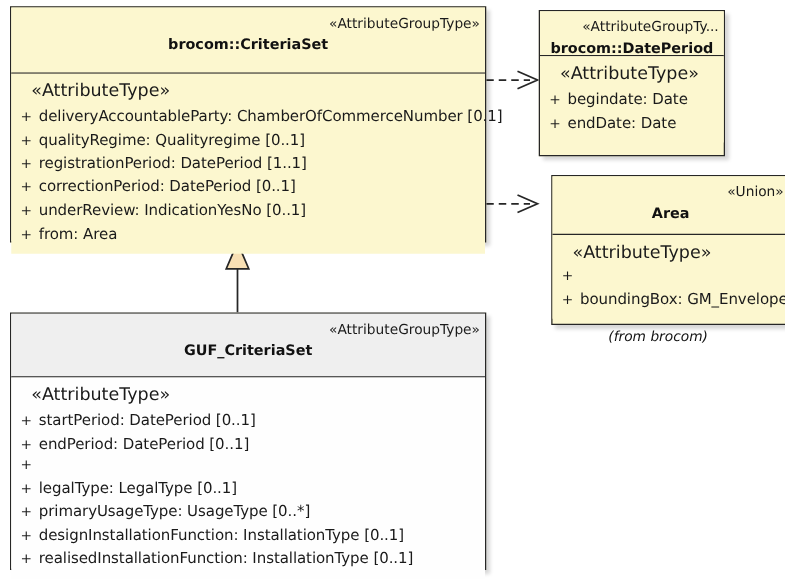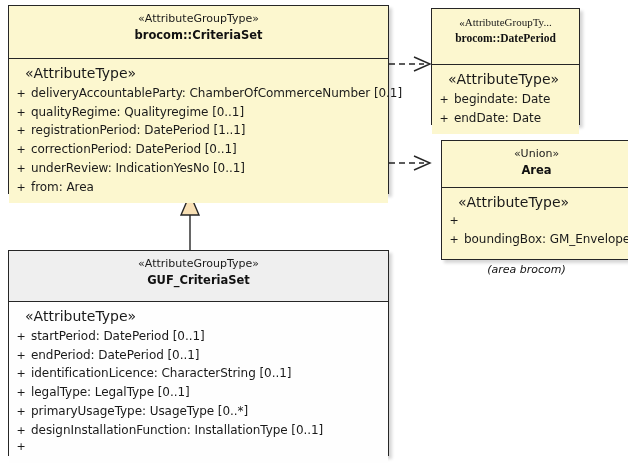--- a/index.html
+++ b/index.html
@@ -68,20 +68,21 @@
     overflow: hidden;
   }
   .stereotype {
     display: block;
     font-size: 11px;
     font-weight: normal;
     color: #1a1a1a;
     white-space: nowrap;
     overflow: hidden;
     text-overflow: clip;
+    text-align: right;
   }
   .class-name {
     display: block;
     font-size: 11.5px;
     font-weight: bold;
     color: #111111;
     white-space: nowrap;
     margin-top: 1px;
   }
 
@@ -176,21 +177,21 @@
         <span class="attr-text">underReview: IndicationYesNo [0..1]</span>
       </div>
       <div class="attr-row">
         <span class="attr-vis">+</span>
         <span class="attr-text">from: Area</span>
       </div>
     </div>
   </div>
 
   <div class="uml-class yellow" style="left:431px; top:8px; width:149px; height:117px;">
-    <div class="class-header" style="height:56px;font-family:Liberation Serif, serif;">
+    <div class="class-header" style="height:36px;">
       <span class="stereotype">«AttributeGroupTy...</span>
       <span class="class-name">brocom::DatePeriod</span>
     </div>
     <div class="class-body">
       <span class="group-stereotype">«AttributeType»</span>
 
       <div class="attr-row">
         <span class="attr-vis">+</span>
         <span class="attr-text">begindate: Date</span>
       </div>
@@ -212,53 +213,53 @@
       <div class="attr-row">
         <span class="attr-vis">+</span>
       </div>
       <div class="attr-row">
         <span class="attr-vis">+</span>
         <span class="attr-text">boundingBox: GM_Envelope</span>
       </div>
     </div>
   </div>
 
-  <div class="note-caption" style="left:431px; top:263px; width:191px;">(area brocom)</div>
+  <div class="note-caption" style="left:431px; top:263px; width:191px;">(from brocom)</div>
 
   <div class="uml-class gray" style="left:8px; top:250px; width:381px; height:206px;">
     <div class="class-header" style="height:51px;">
       <span class="stereotype">«AttributeGroupType»</span>
       <span class="class-name">GUF_CriteriaSet</span>
     </div>
     <div class="class-body">
       <span class="group-stereotype">«AttributeType»</span>
 
       <div class="attr-row">
         <span class="attr-vis">+</span>
         <span class="attr-text">startPeriod: DatePeriod [0..1]</span>
       </div>
       <div class="attr-row">
         <span class="attr-vis">+</span>
         <span class="attr-text">endPeriod: DatePeriod [0..1]</span>
       </div>
       <div class="attr-row">
         <span class="attr-vis">+</span>
-        <span class="attr-text">identificationLicence: CharacterString [0..1]</span>
       </div>
       <div class="attr-row">
         <span class="attr-vis">+</span>
         <span class="attr-text">legalType: LegalType [0..1]</span>
       </div>
       <div class="attr-row">
         <span class="attr-vis">+</span>
         <span class="attr-text">primaryUsageType: UsageType [0..*]</span>
       </div>
       <div class="attr-row">
         <span class="attr-vis">+</span>
         <span class="attr-text">designInstallationFunction: InstallationType [0..1]</span>
       </div>
       <div class="attr-row">
         <span class="attr-vis">+</span>
+        <span class="attr-text">realisedInstallationFunction: InstallationType [0..1]</span>
       </div>
     </div>
   </div>
 
 </div>
 
 </body></html>

